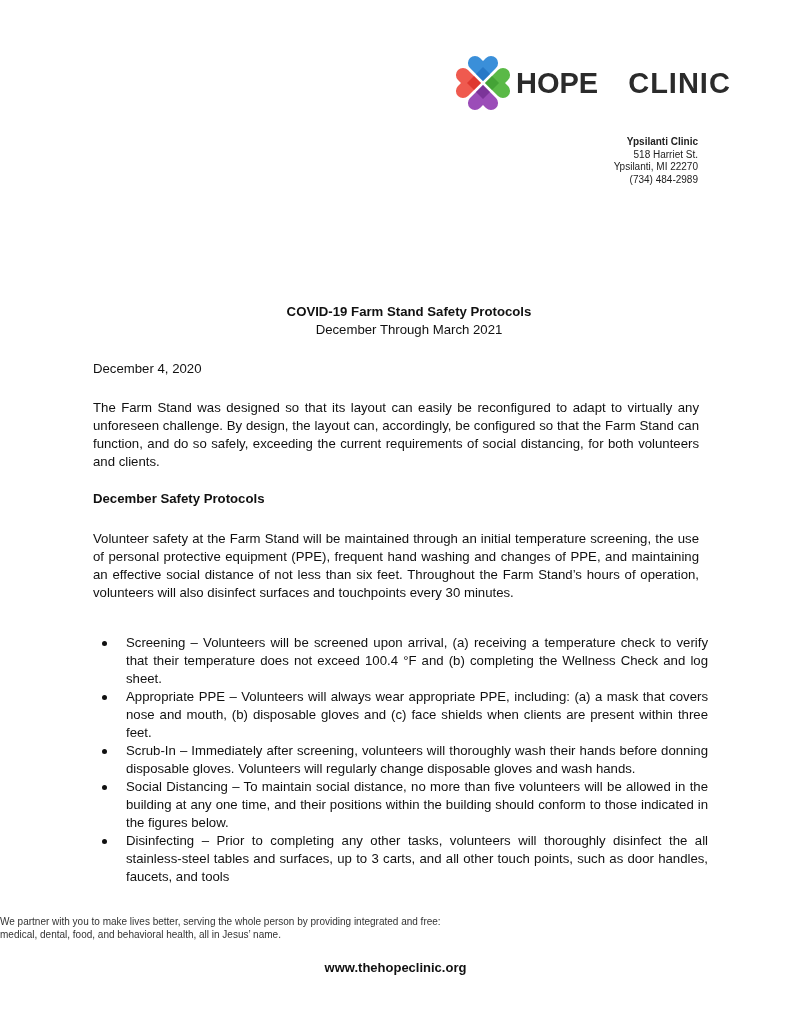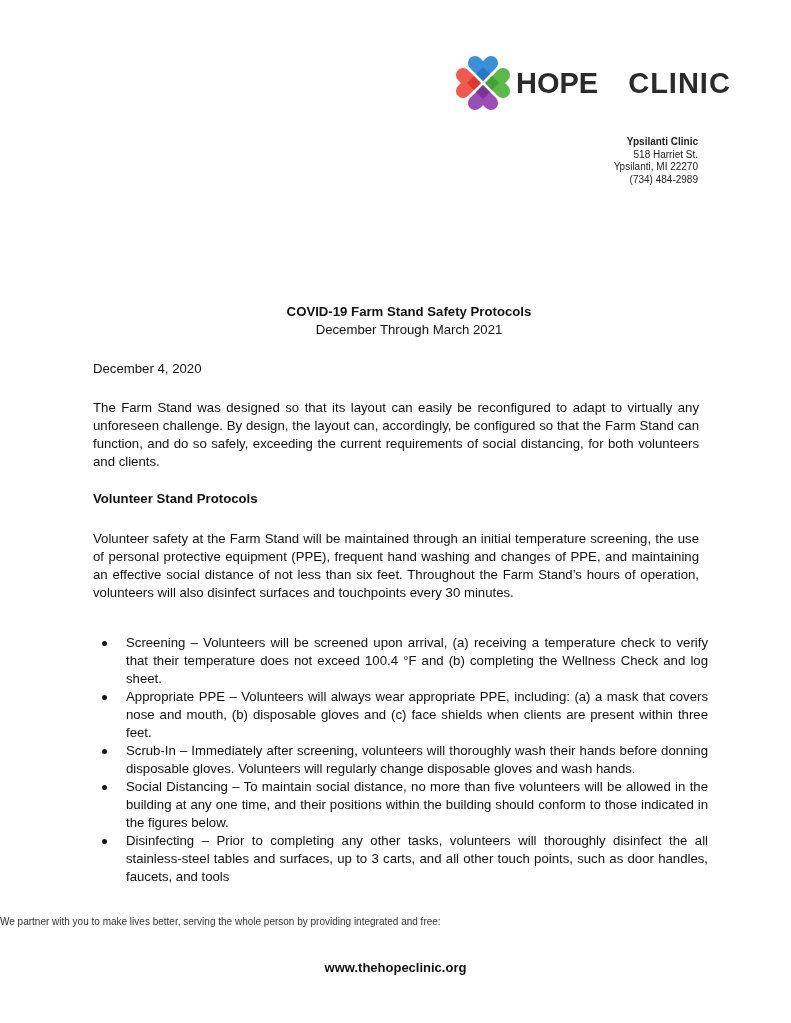--- a/index.html
+++ b/index.html
@@ -191,21 +191,21 @@
 
   <div class="title-block">
     <div class="title">COVID-19 Farm Stand Safety Protocols</div>
     <div class="subtitle">December Through March 2021</div>
   </div>
 
   <div class="date text">December 4, 2020</div>
 
   <div class="para para1 text">The Farm Stand was designed so that its layout can easily be reconfigured to adapt to virtually any unforeseen challenge. By design, the layout can, accordingly, be configured so that the Farm Stand can function, and do so safely, exceeding the current requirements of social distancing, for both volunteers and clients.</div>
 
-  <div class="section-heading text">Volunteer Stand Protocols</div>
+  <div class="section-heading text">December Safety Protocols</div>
 
   <div class="para para2 text">Volunteer safety at the Farm Stand will be maintained through an initial temperature screening, the use of personal protective equipment (PPE), frequent hand washing and changes of PPE, and maintaining an effective social distance of not less than six feet.  Throughout the Farm Stand’s hours of operation, volunteers will also disinfect surfaces and touchpoints every 30 minutes.</div>
 
   <ul class="bullets text">
     <li>
       <span class="bullet-dot"></span>
       <span>Screening – Volunteers will be screened upon arrival, (a) receiving a temperature check to verify that their temperature does not exceed 100.4 °F and (b) completing the Wellness Check and log sheet.</span>
     </li>
     <li>
       <span class="bullet-dot"></span>
@@ -220,16 +220,17 @@
       <span>Social Distancing – To maintain social distance, no more than five volunteers will be allowed in the building at any one time, and their positions within the building should conform to those indicated in the figures below.</span>
     </li>
     <li>
       <span class="bullet-dot"></span>
       <span>Disinfecting – Prior to completing any other tasks, volunteers will thoroughly disinfect the all stainless-steel tables and surfaces, up to 3 carts, and all other touch points, such as door handles, faucets, and tools</span>
     </li>
   </ul>
 
   <div class="footer-tagline">
     <div>We partner with you to make lives better, serving the whole person by providing integrated and free:</div>
+    <div>medical, dental, food, and behavioral health, all in Jesus’ name.</div>
   </div>
   <div class="footer-url">www.thehopeclinic.org</div>
 
 </div>
 
 </body></html>

